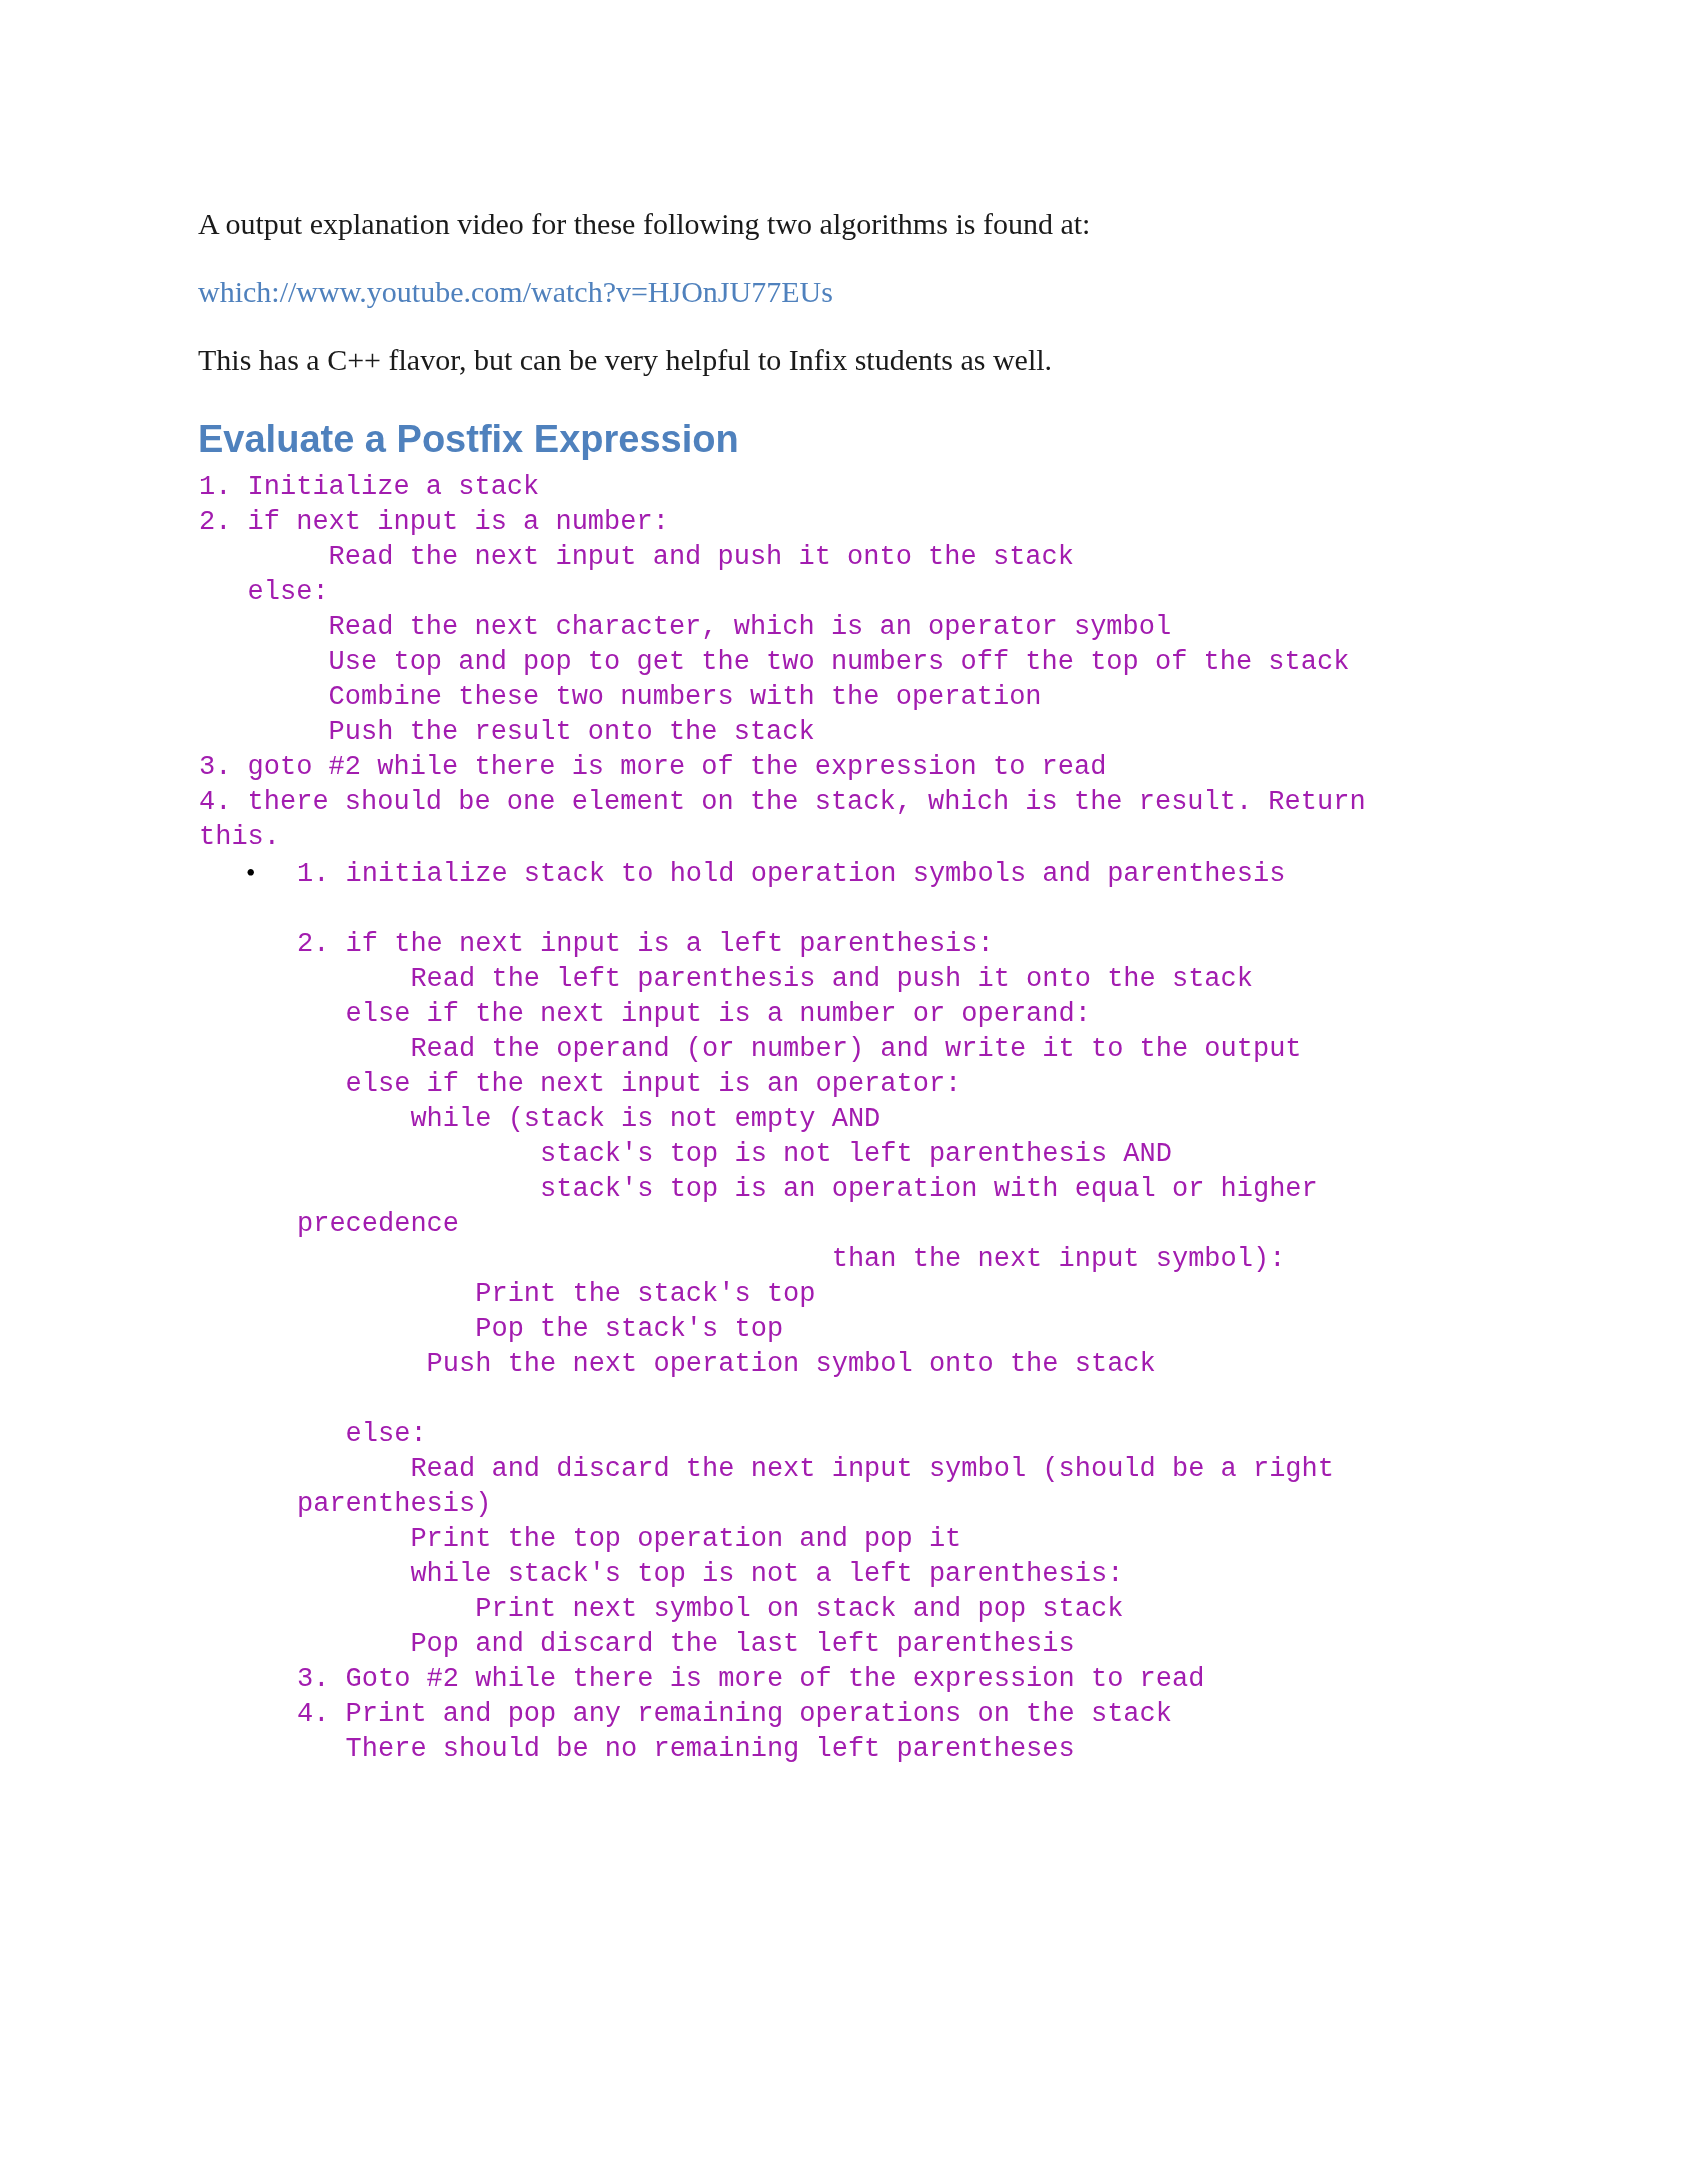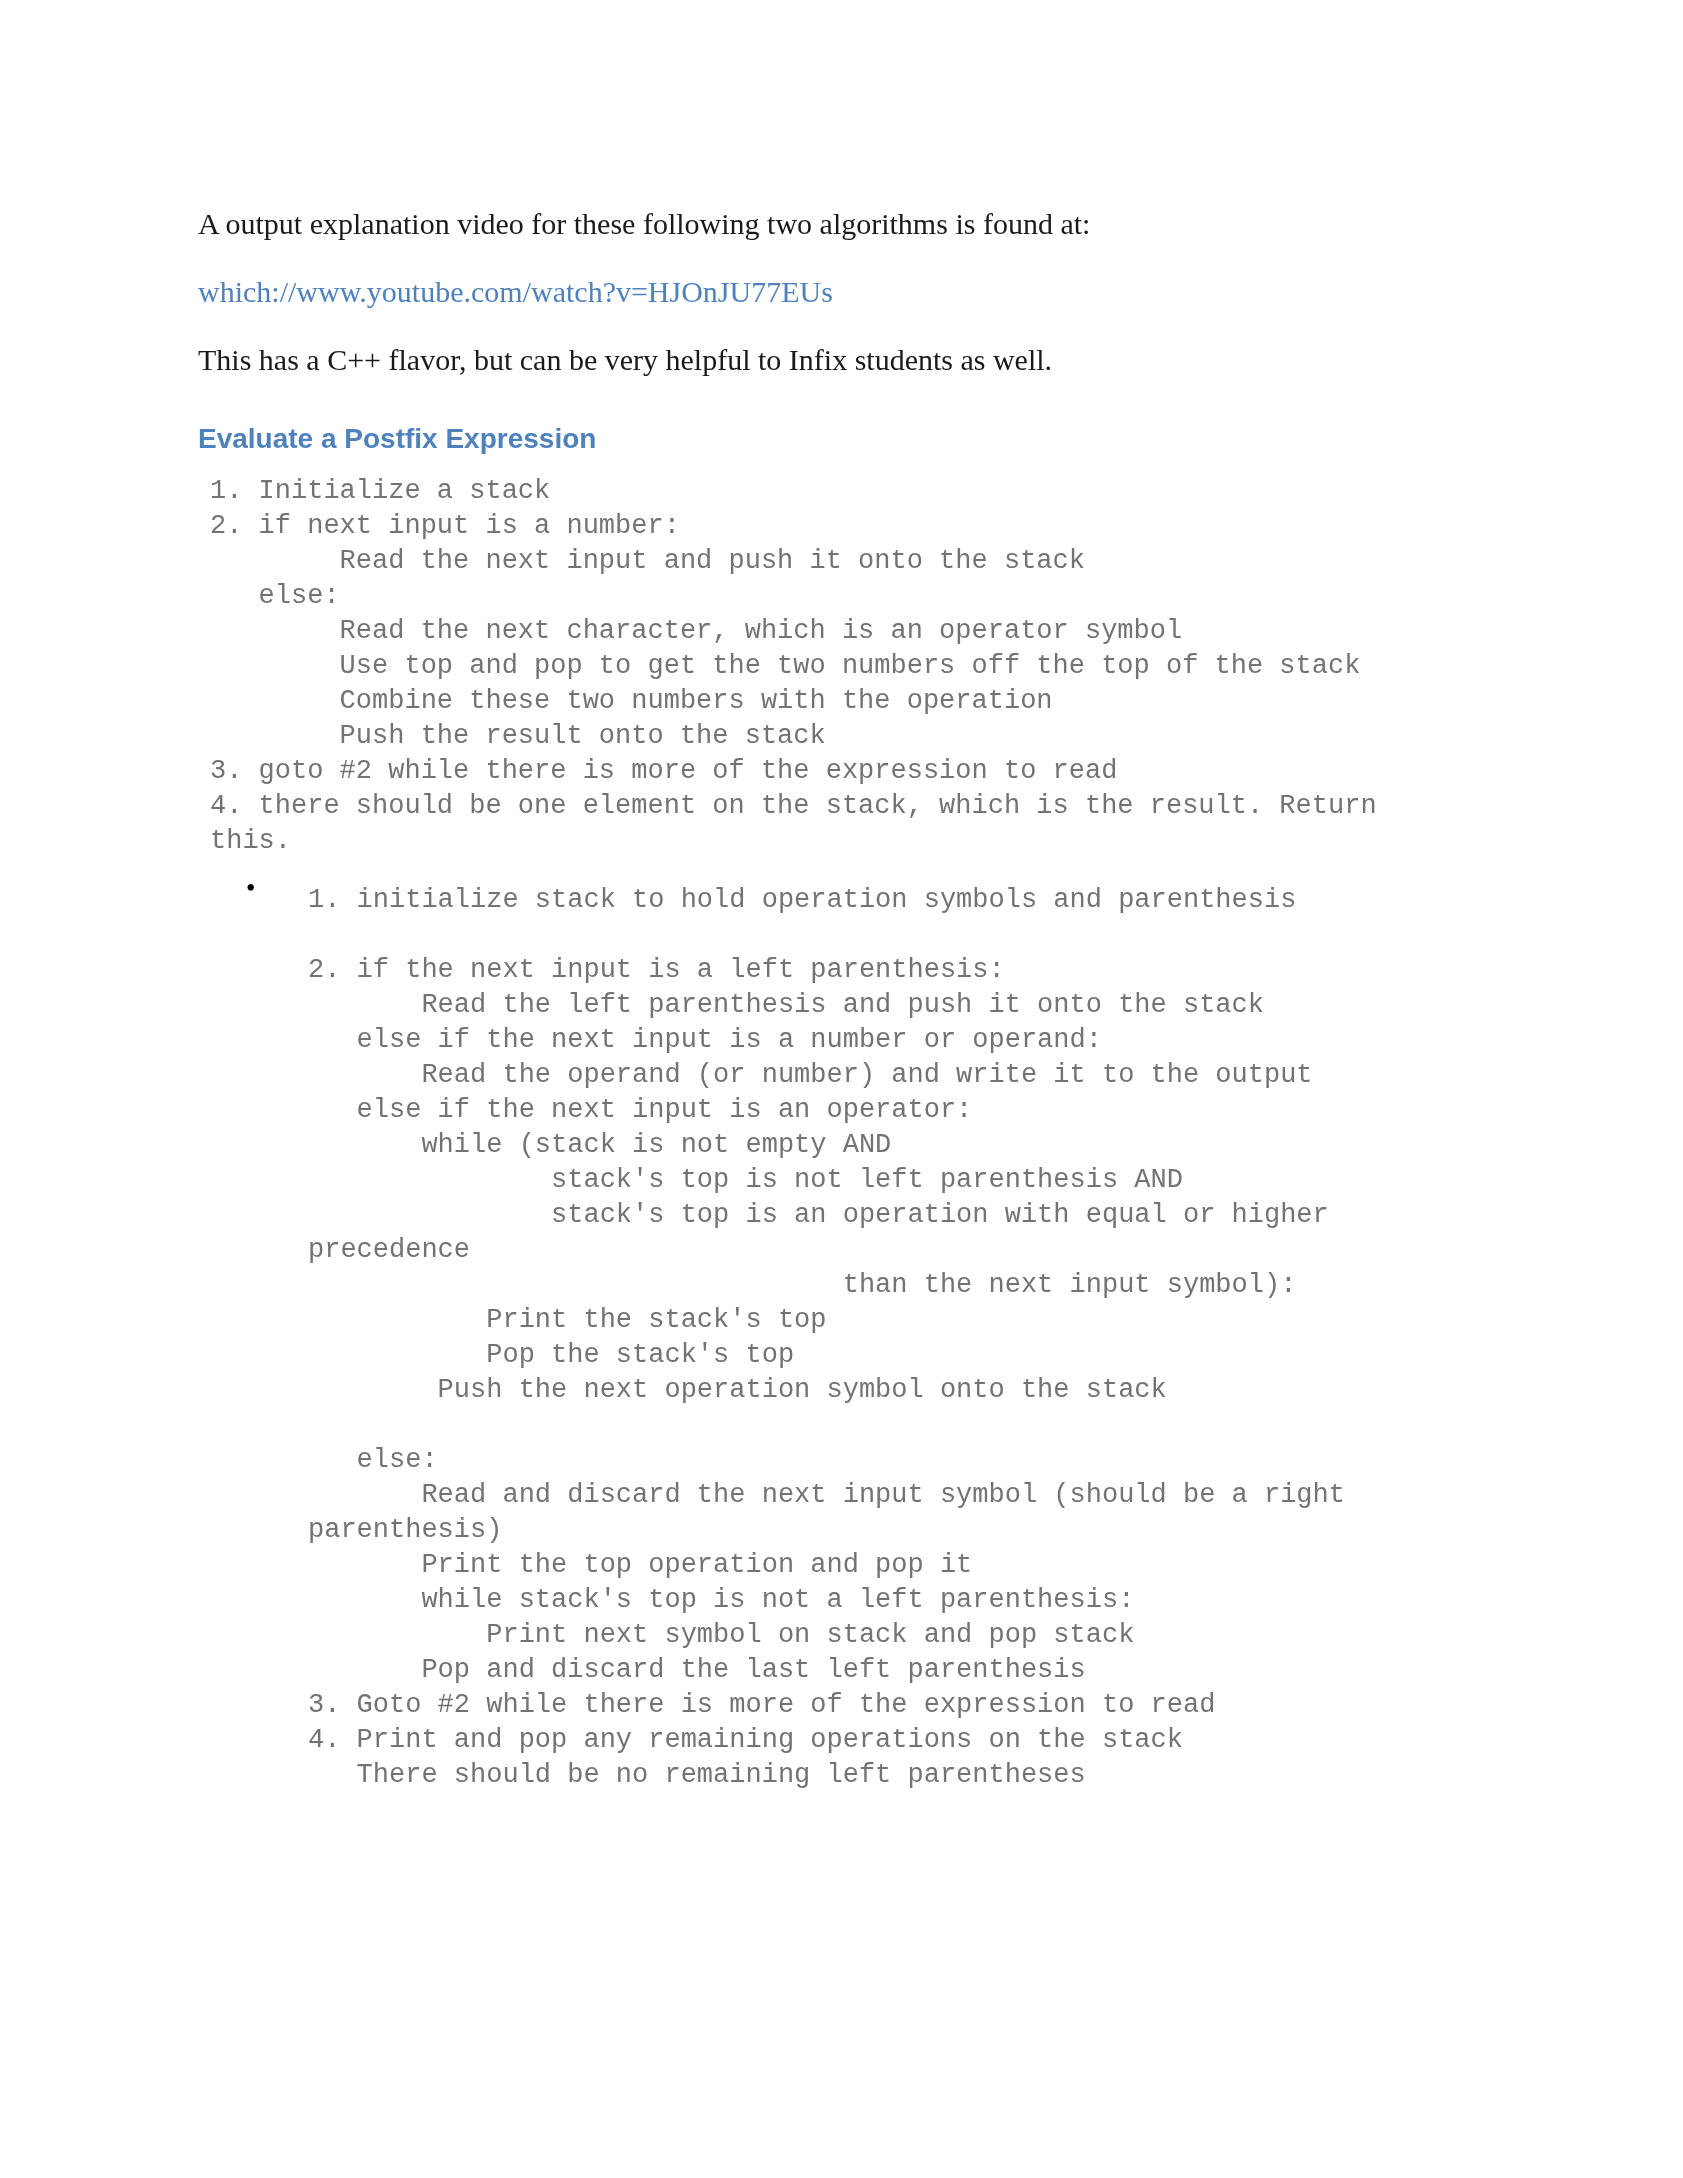--- a/index.html
+++ b/index.html
@@ -23,31 +23,31 @@
     margin: 0 0 28px 0;
   }
   .link {
     color: #4f81bd;
     text-decoration: none;
     cursor: pointer;
   }
   .section-heading {
     font-family: "Liberation Sans", sans-serif;
     font-weight: 700;
-    font-size: 28px;
+    font-size: 38px;
     line-height: 46px;
     color: #4f81bd;
     margin: 36px 0 8px 0;
   }
   .code {
     font-family: "Liberation Mono", "DejaVu Sans Mono", monospace;
     font-size: 27px;
     line-height: 35px;
-    color: #737373;
-    margin: 12px;
+    color: #a21caf;
+    margin: 1px;
     white-space: pre;
   }
   .bullet-row {
     display: flex;
     align-items: flex-start;
     margin-left: 48px;
   }
   .bullet {
     flex: 0 0 50px;
     width: 50px;

